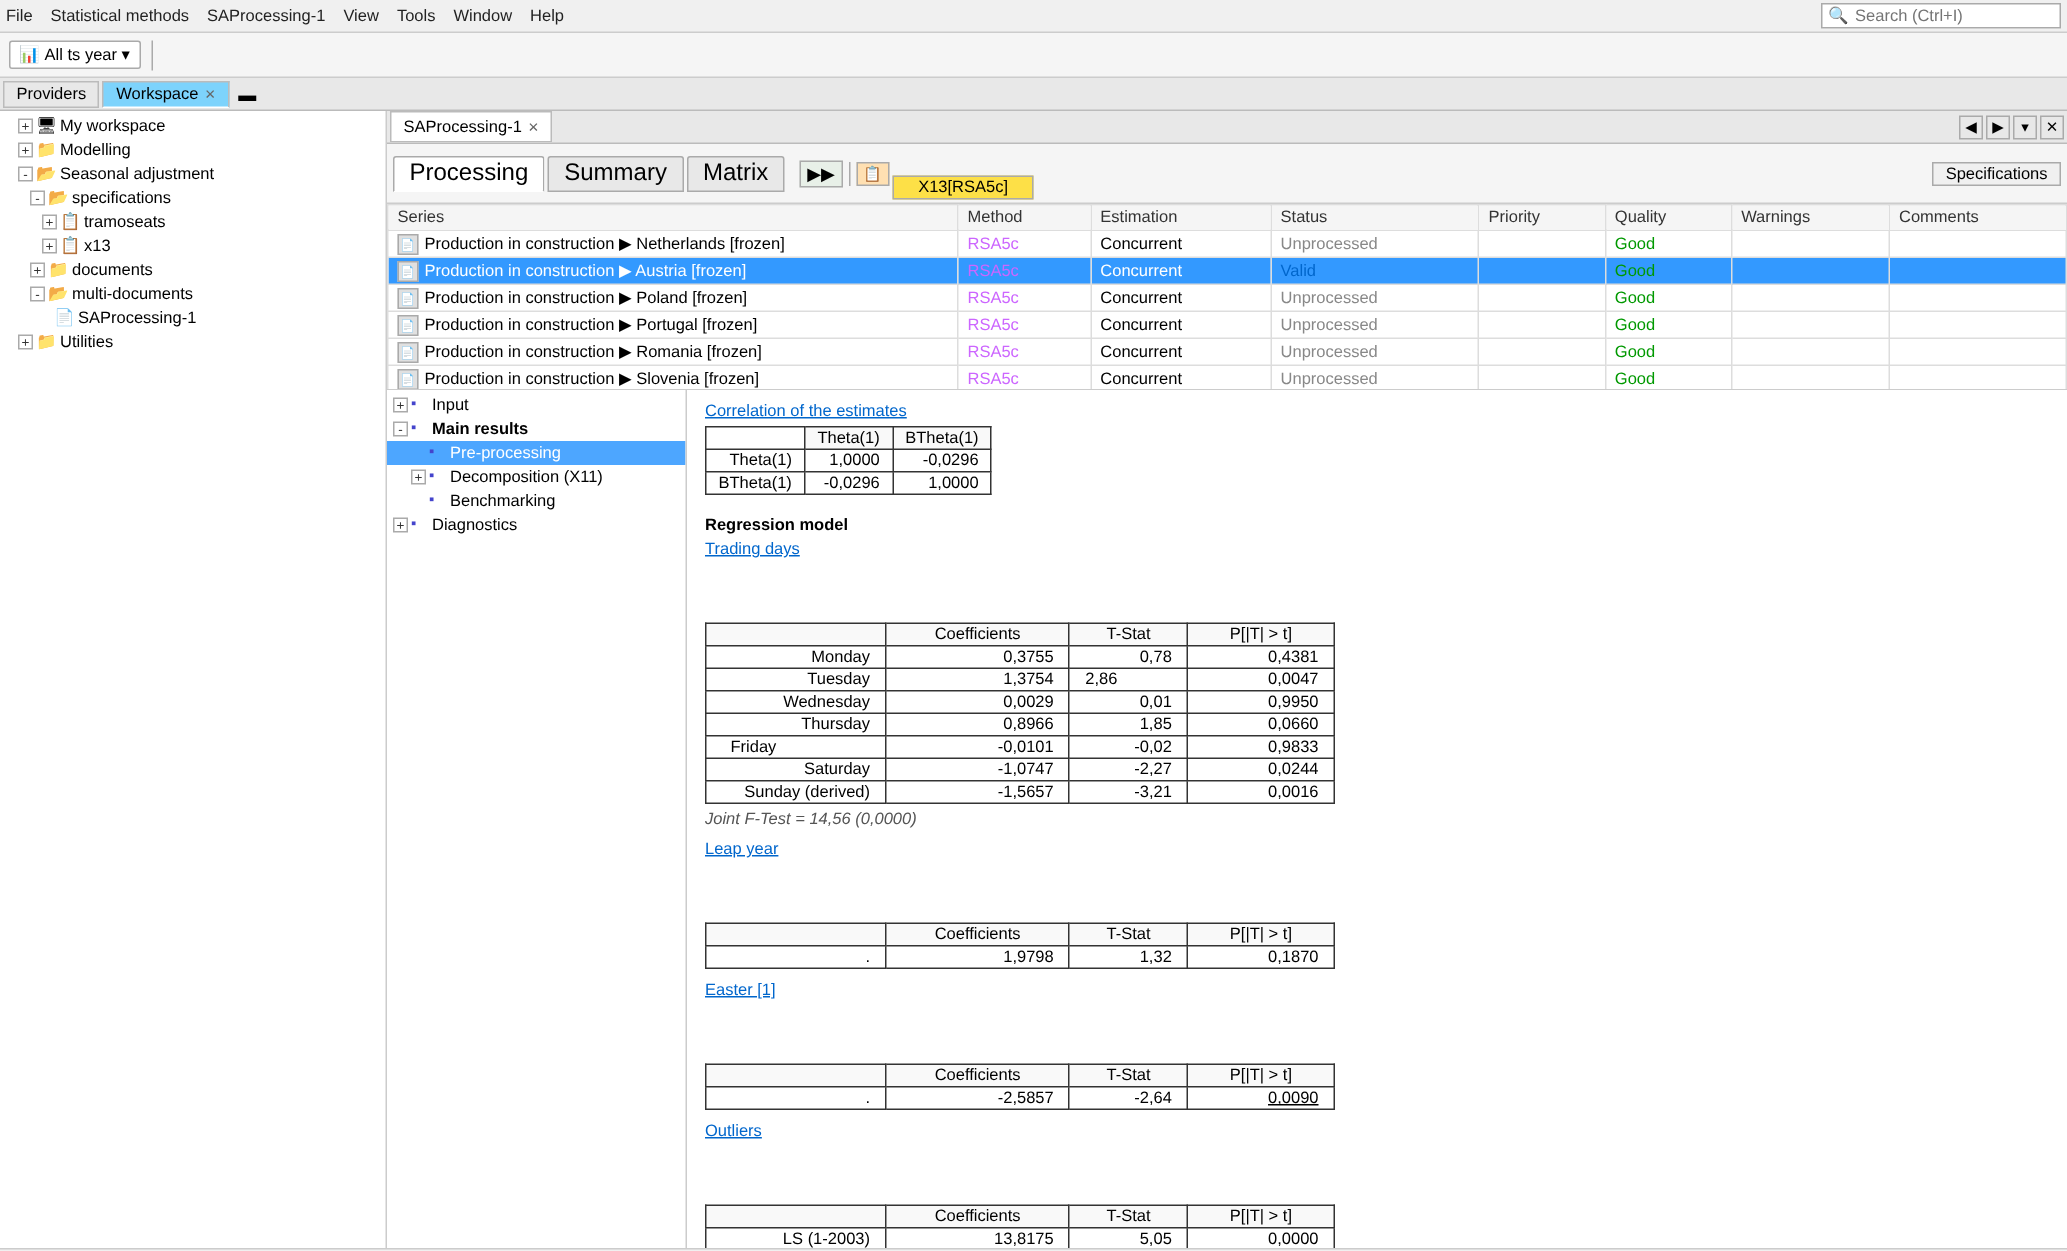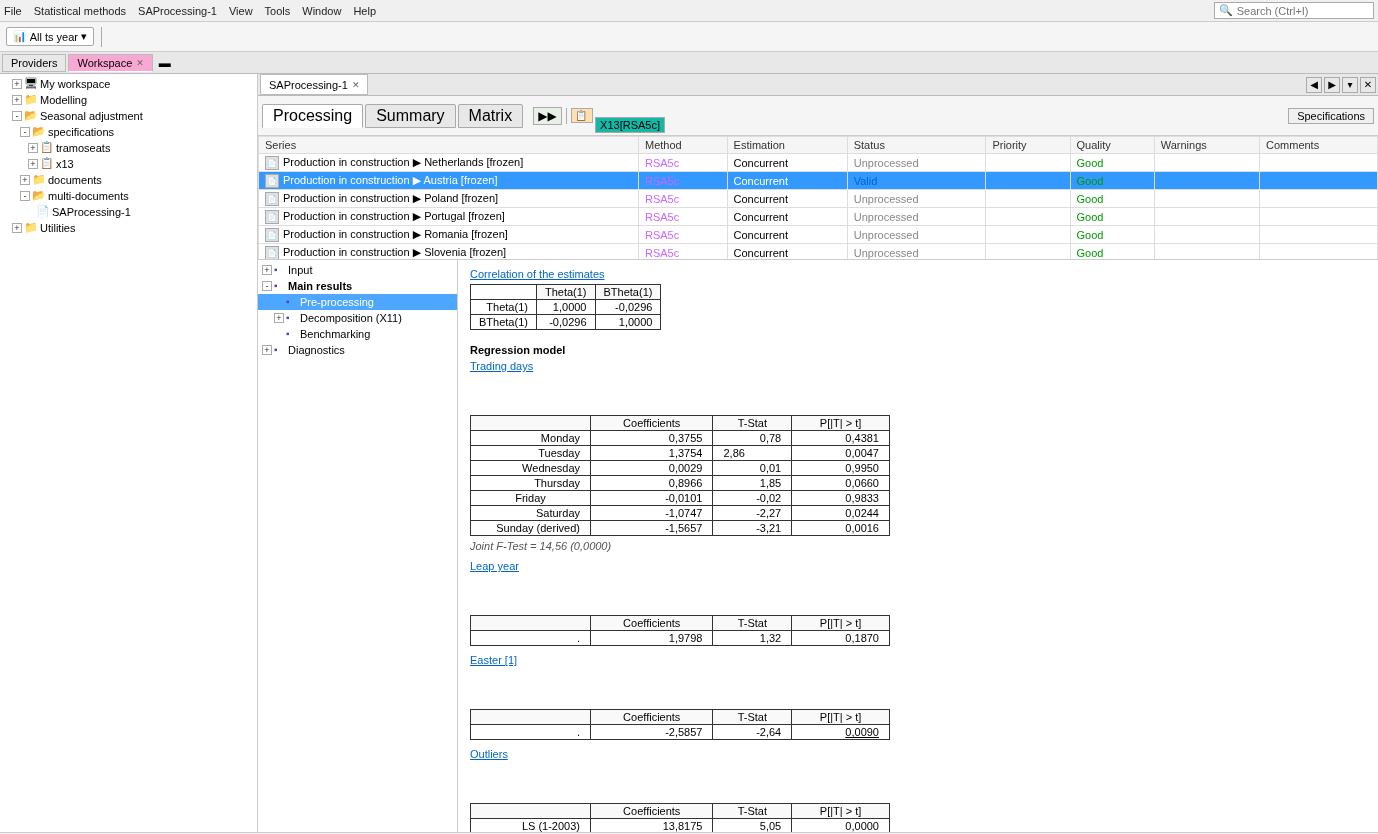--- a/index.html
+++ b/index.html
@@ -11,21 +11,21 @@
     .search-box { margin-left: auto; border: 1px solid #aaa; background: white; padding: 1px 4px; width: 160px; display: flex; align-items: center; gap: 4px; }
     .search-box input { border: none; outline: none; width: 120px; font-size: 11px; }
 
     
     .toolbar { background: #f5f5f5; border-bottom: 1px solid #ccc; padding: 3px 6px; display: flex; align-items: center; gap: 4px; height: 30px; }
     .toolbar-btn { border: 1px solid #aaa; background: white; padding: 2px 6px; cursor: pointer; font-size: 11px; display: flex; align-items: center; gap: 3px; border-radius: 2px; }
 
     
     .panel-tabs { display: flex; align-items: center; background: #e8e8e8; border-bottom: 1px solid #bbb; height: 22px; padding-left: 2px; }
     .panel-tab { padding: 2px 8px; cursor: pointer; border: 1px solid #bbb; background: #e8e8e8; margin-right: 2px; font-size: 11px; display: flex; align-items: center; gap: 4px; }
-    .panel-tab.active { background: #f9a8d4; border-bottom: 1px solid white; }
+    .panel-tab.active { background: #7dd3fc; border-bottom: 1px solid white; }
     .panel-tab-close { font-size: 9px; color: #666; cursor: pointer; }
 
     
     .main-layout { display: flex; height: calc(834px - 22px - 30px - 22px - 2px); }
 
     
     .left-panel { width: 258px; background: white; border-right: 1px solid #ccc; display: flex; flex-direction: column; overflow: hidden; }
     .tree { overflow-y: auto; flex: 1; padding: 2px 0; }
     .tree-item { display: flex; align-items: center; padding: 1px 4px; cursor: pointer; white-space: nowrap; }
     .tree-indent-1 { margin-left: 8px; }
@@ -222,21 +222,21 @@
       <div style="flex:1; display:flex; flex-direction:column; overflow:hidden;">
 
         <div class="content-tabs">
           <div class="content-tab active">Processing</div>
           <div class="content-tab">Summary</div>
           <div class="content-tab">Matrix</div>
           <div style="display:flex; align-items:center; margin-left:8px; gap:2px;">
             <span style="border:1px solid #aaa; padding:1px 4px; cursor:pointer; background:#e8f0e8; font-size:12px;" title="Run">▶▶</span>
             <span style="display:inline-block; width:1px; height:16px; background:#aaa; margin:0 2px;"></span>
             <span style="border:1px solid #aaa; padding:1px 4px; background:#ffe0b2; font-size:10px;">📋</span>
-            <span style="border:1px solid #aaa; padding:1px 4px; background:#14b8a6; cursor:pointer; font-size:11px;margin-top:19px;">X13[RSA5c]</span>
+            <span style="border:1px solid #aaa; padding:1px 16px; background:#fde047; cursor:pointer; font-size:11px;margin-top:19px;">X13[RSA5c]</span>
           </div>
           <button class="spec-btn">Specifications</button>
         </div>
 
         <div class="content-split">
 
           <div class="top-section series-area">
             <table class="series-table">
               <thead>
                 <tr>
@@ -409,21 +409,21 @@
                         <td style="border:1px solid #333; padding:1px 10px; text-align:right;">0,01</td>
                         <td style="border:1px solid #333; padding:1px 10px; text-align:right;">0,9950</td>
                       </tr>
                       <tr>
                         <td style="text-align:right; border:1px solid #333; padding:1px 10px;">Thursday</td>
                         <td style="border:1px solid #333; padding:1px 10px; text-align:right;">0,8966</td>
                         <td style="border:1px solid #333; padding:1px 10px; text-align:right;">1,85</td>
                         <td style="border:1px solid #333; padding:1px 10px; text-align:right;">0,0660</td>
                       </tr>
                       <tr>
-                        <td style="text-align:center; border:1px solid #333; padding:1px 6px;">Friday</td>
+                        <td style="text-align:left; border:1px solid #333; padding:1px 16px;">Friday</td>
                         <td style="border:1px solid #333; padding:1px 10px; text-align:right;">-0,0101</td>
                         <td style="border:1px solid #333; padding:1px 10px; text-align:right;">-0,02</td>
                         <td style="border:1px solid #333; padding:1px 10px; text-align:right;">0,9833</td>
                       </tr>
                       <tr>
                         <td style="text-align:right; border:1px solid #333; padding:1px 10px;">Saturday</td>
                         <td style="border:1px solid #333; padding:1px 10px; text-align:right;">-1,0747</td>
                         <td style="border:1px solid #333; padding:1px 10px; text-align:right;">-2,27</td>
                         <td style="border:1px solid #333; padding:1px 10px; text-align:right;">0,0244</td>
                       </tr>

